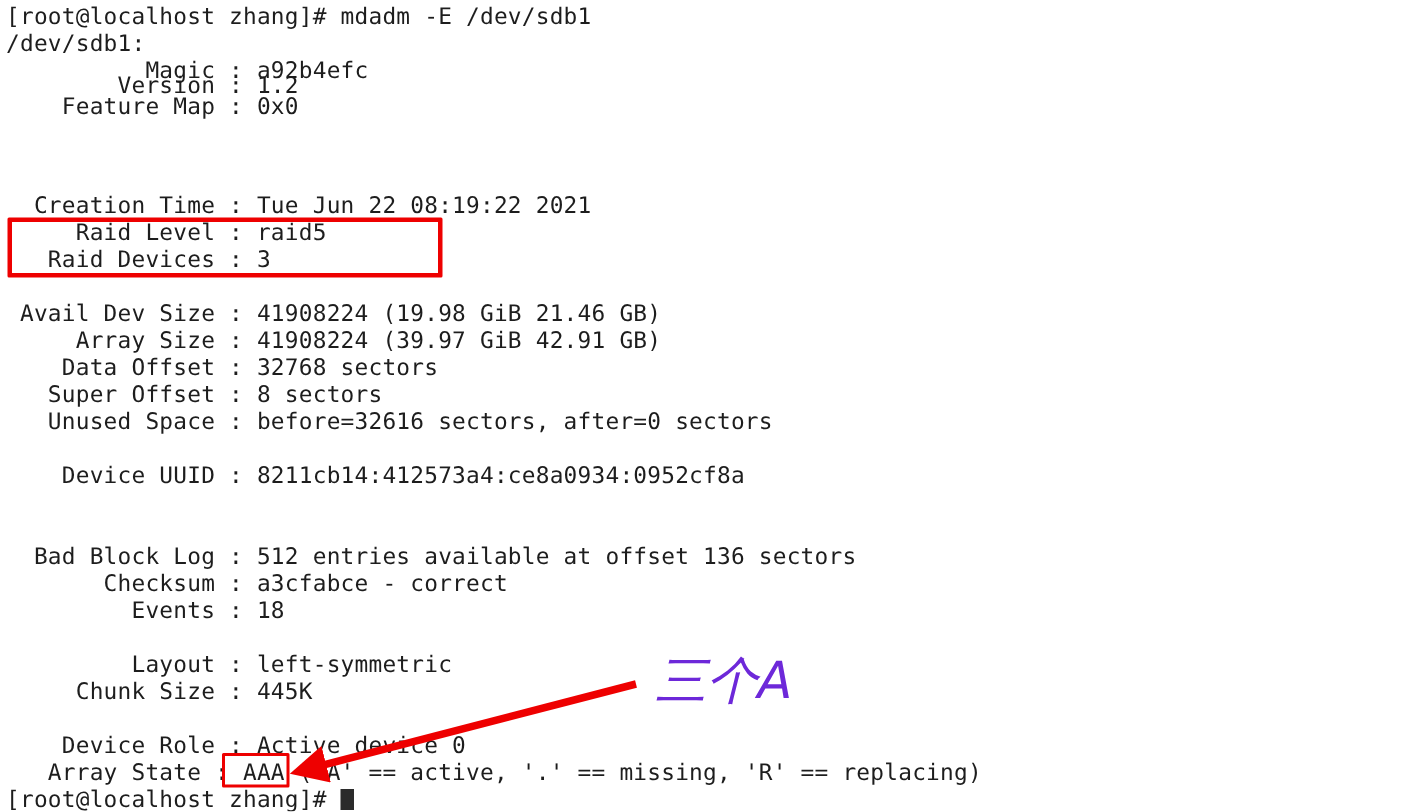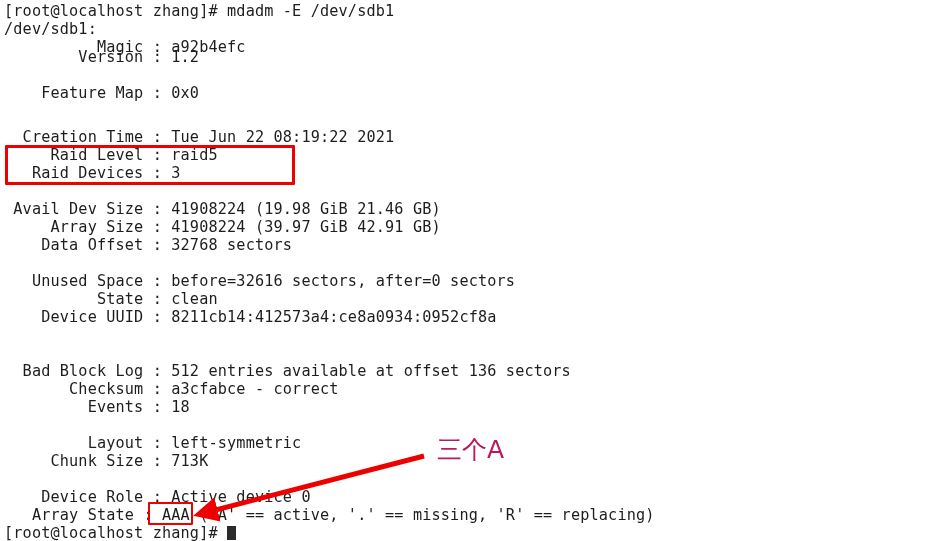--- a/index.html
+++ b/index.html
@@ -77,61 +77,62 @@
   #arrow-svg {
     position: absolute;
     left: 0;
     top: 0;
     width: 944px;
     height: 541px;
     pointer-events: none;
   }
   .anno-text {
     position: absolute;
-    color: #be185d;
+    color: #6d28d9;
     font-family: "DejaVu Sans", "Liberation Sans", sans-serif;
-    font-size: 25px;
+    font-size: 34px;
     font-weight: 500;
     line-height: 1;
     white-space: pre;
+    font-style: italic;
   }
   #anno-three-a {
     left: 437px;
     top: 437px;
   }
 </style>
 </head>
 <body>
 
 <div id="screen">
 
   <div class="ghost-row">
     
   </div>
 
   <div id="term">
     <div class="line" style="top:2px">[root@localhost zhang]# mdadm -E /dev/sdb1</div>
     <div class="line" style="top:20px">/dev/sdb1:</div>
     <div class="line" style="top:38px">          Magic : a92b4efc</div>
     <div class="line" style="top:48px">        Version : 1.2</div>
-    <div class="line" style="top:84px">    Feature Map : 0x0</div>
+    <div class="line" style="top:62px">    Feature Map : 0x0</div>
     <div class="line" style="top:128px">  Creation Time : Tue Jun 22 08:19:22 2021</div>
     <div class="line" style="top:146px">     Raid Level : raid5</div>
     <div class="line" style="top:164px">   Raid Devices : 3</div>
     <div class="line" style="top:200px"> Avail Dev Size : 41908224 (19.98 GiB 21.46 GB)</div>
     <div class="line" style="top:218px">     Array Size : 41908224 (39.97 GiB 42.91 GB)</div>
     <div class="line" style="top:236px">    Data Offset : 32768 sectors</div>
+    <div class="line" style="top:254px">   Super Offset : 8 sectors</div>
     <div class="line" style="top:272px">   Unused Space : before=32616 sectors, after=0 sectors</div>
-    <div class="line" style="top:290px">          State : clean</div>
     <div class="line" style="top:308px">    Device UUID : 8211cb14:412573a4:ce8a0934:0952cf8a</div>
     <div class="line" style="top:362px">  Bad Block Log : 512 entries available at offset 136 sectors</div>
     <div class="line" style="top:380px">       Checksum : a3cfabce - correct</div>
     <div class="line" style="top:398px">         Events : 18</div>
     <div class="line" style="top:434px">         Layout : left-symmetric</div>
-    <div class="line" style="top:452px">     Chunk Size : 713K</div>
+    <div class="line" style="top:452px">     Chunk Size : 445K</div>
     <div class="line" style="top:488px">    Device Role : Active device 0</div>
     <div class="line" style="top:506px">   Array State : AAA ('A' == active, '.' == missing, 'R' == replacing)</div>
 
     <div class="line" style="top:524px"><span>[root@localhost zhang]# </span><span class="cursor"></span></div>
   </div>
 
   <div class="anno-box" id="raid-box"></div>
   <div class="anno-box" id="aaa-box"></div>
 
   <svg id="arrow-svg" viewBox="0 0 944 541">

